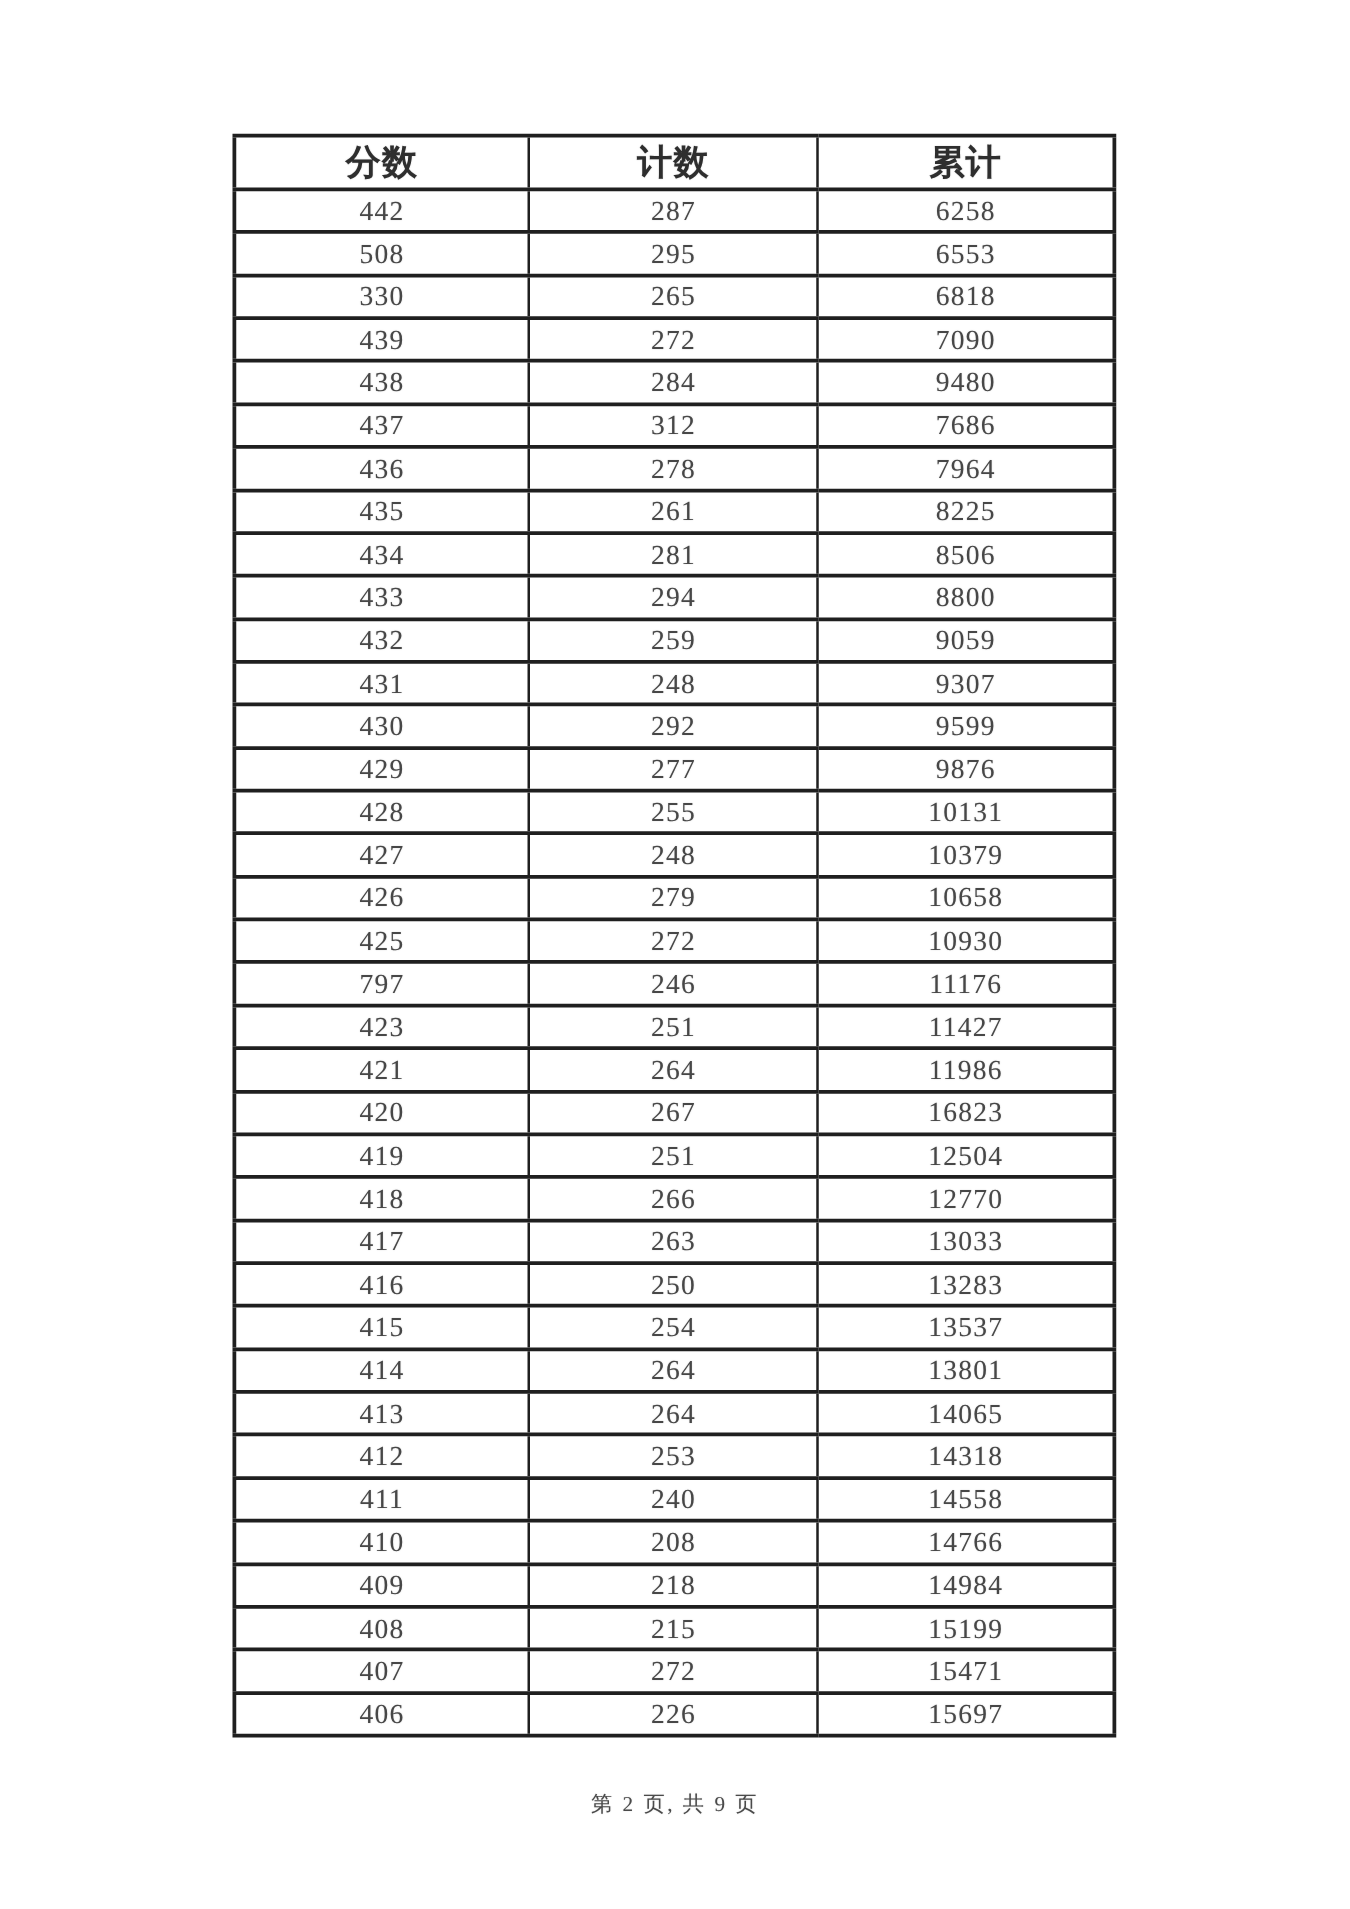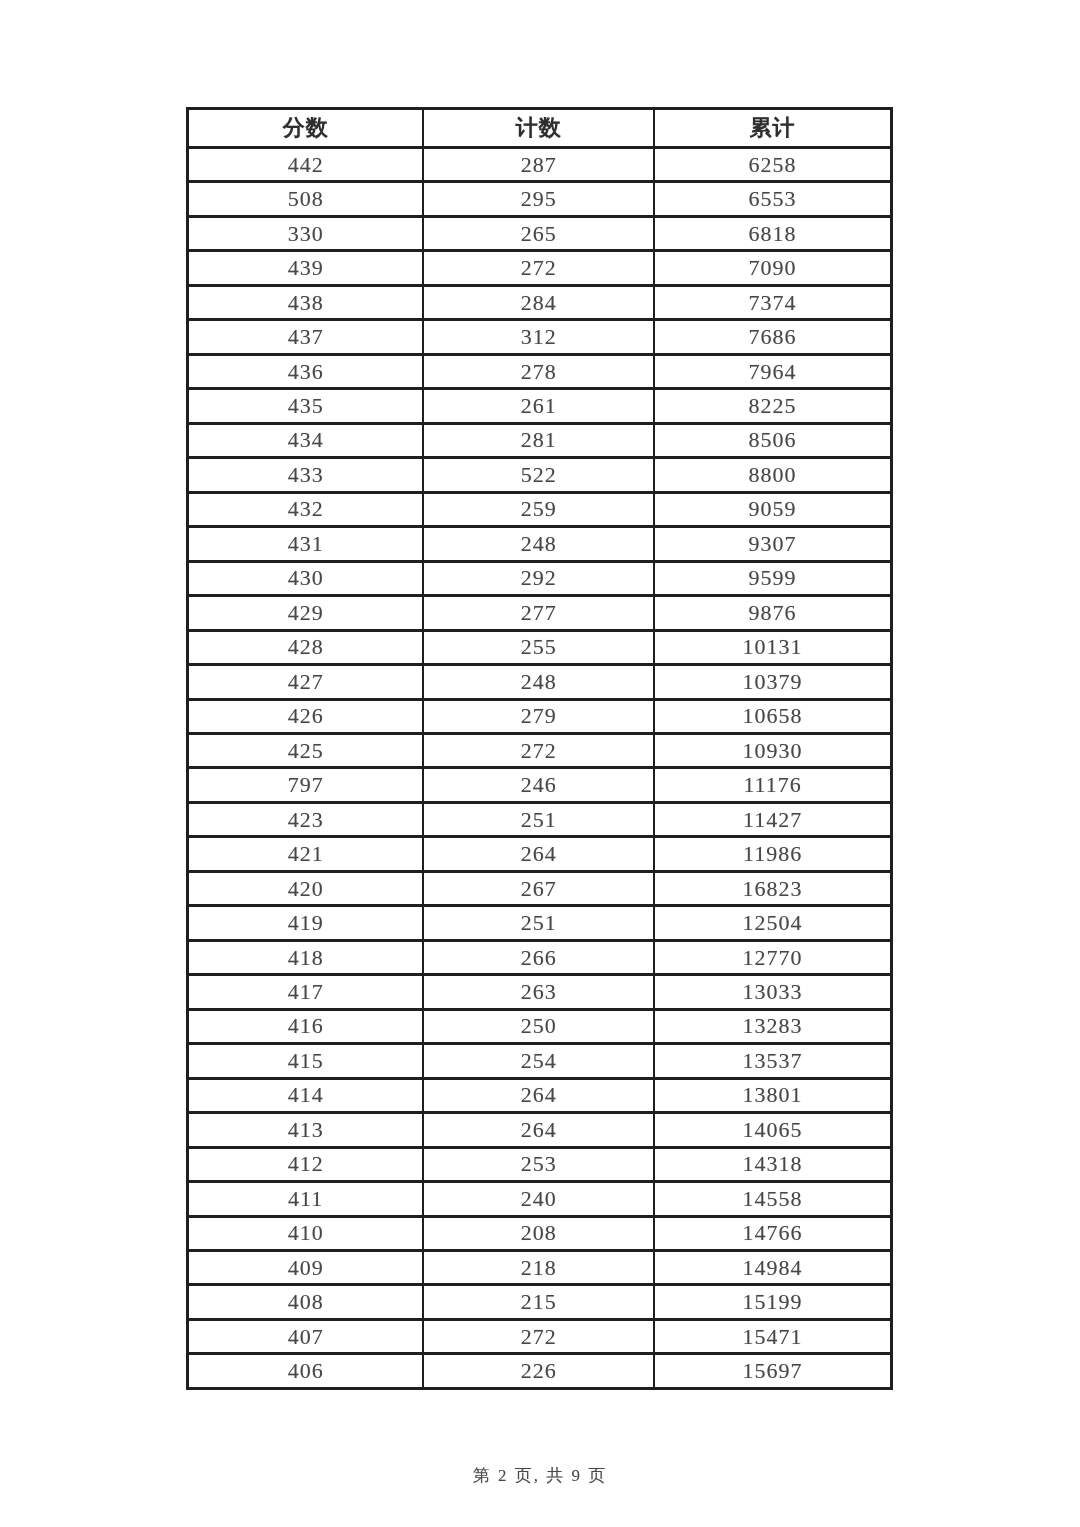--- a/index.html
+++ b/index.html
@@ -25,42 +25,42 @@
     table-layout: fixed;
     border: 3px solid #1f1f1f;
   }
   table.score-table col.c1 { width: 33.5%; }
   table.score-table col.c2 { width: 32.8%; }
   table.score-table col.c3 { width: 33.7%; }
   table.score-table th {
     border: solid #1f1f1f;
     border-width: 3px 2px;
     height: 34px;
-    font-size: 22px;
+    font-size: 28px;
     font-weight: 700;
     color: #2e2e2e;
     text-align: center;
     vertical-align: middle;
     letter-spacing: 1px;
     text-shadow: 0 0 1px rgba(60,60,60,0.35);
   }
   table.score-table td {
     border: solid #1f1f1f;
     border-width: 3px 2px;
     font-size: 22px;
     font-weight: 400;
     color: #474747;
     text-align: center;
     vertical-align: middle;
     letter-spacing: 1px;
     text-shadow: 0 0 1px rgba(80,80,80,0.35);
   }
   .page-footer {
     position: absolute;
-    top: 1464px;
+    top: 1432px;
     left: 0;
     width: 100%;
     text-align: center;
     font-size: 17px;
     color: #4a4a4a;
     letter-spacing: 2px;
     font-family: "Liberation Serif", "DejaVu Serif", serif;
     text-shadow: 0 0 1px rgba(80,80,80,0.3);
   }
 </style>
@@ -99,21 +99,21 @@
           <td>6818</td>
         </tr>
         <tr>
           <td>439</td>
           <td>272</td>
           <td>7090</td>
         </tr>
         <tr>
           <td>438</td>
           <td>284</td>
-          <td>7374</td>
+          <td>9480</td>
         </tr>
         <tr>
           <td>437</td>
           <td>312</td>
           <td>7686</td>
         </tr>
         <tr>
           <td>436</td>
           <td>278</td>
           <td>7964</td>
@@ -123,21 +123,21 @@
           <td>261</td>
           <td>8225</td>
         </tr>
         <tr>
           <td>434</td>
           <td>281</td>
           <td>8506</td>
         </tr>
         <tr>
           <td>433</td>
-          <td>522</td>
+          <td>294</td>
           <td>8800</td>
         </tr>
         <tr>
           <td>432</td>
           <td>259</td>
           <td>9059</td>
         </tr>
         <tr>
           <td>431</td>
           <td>248</td>

